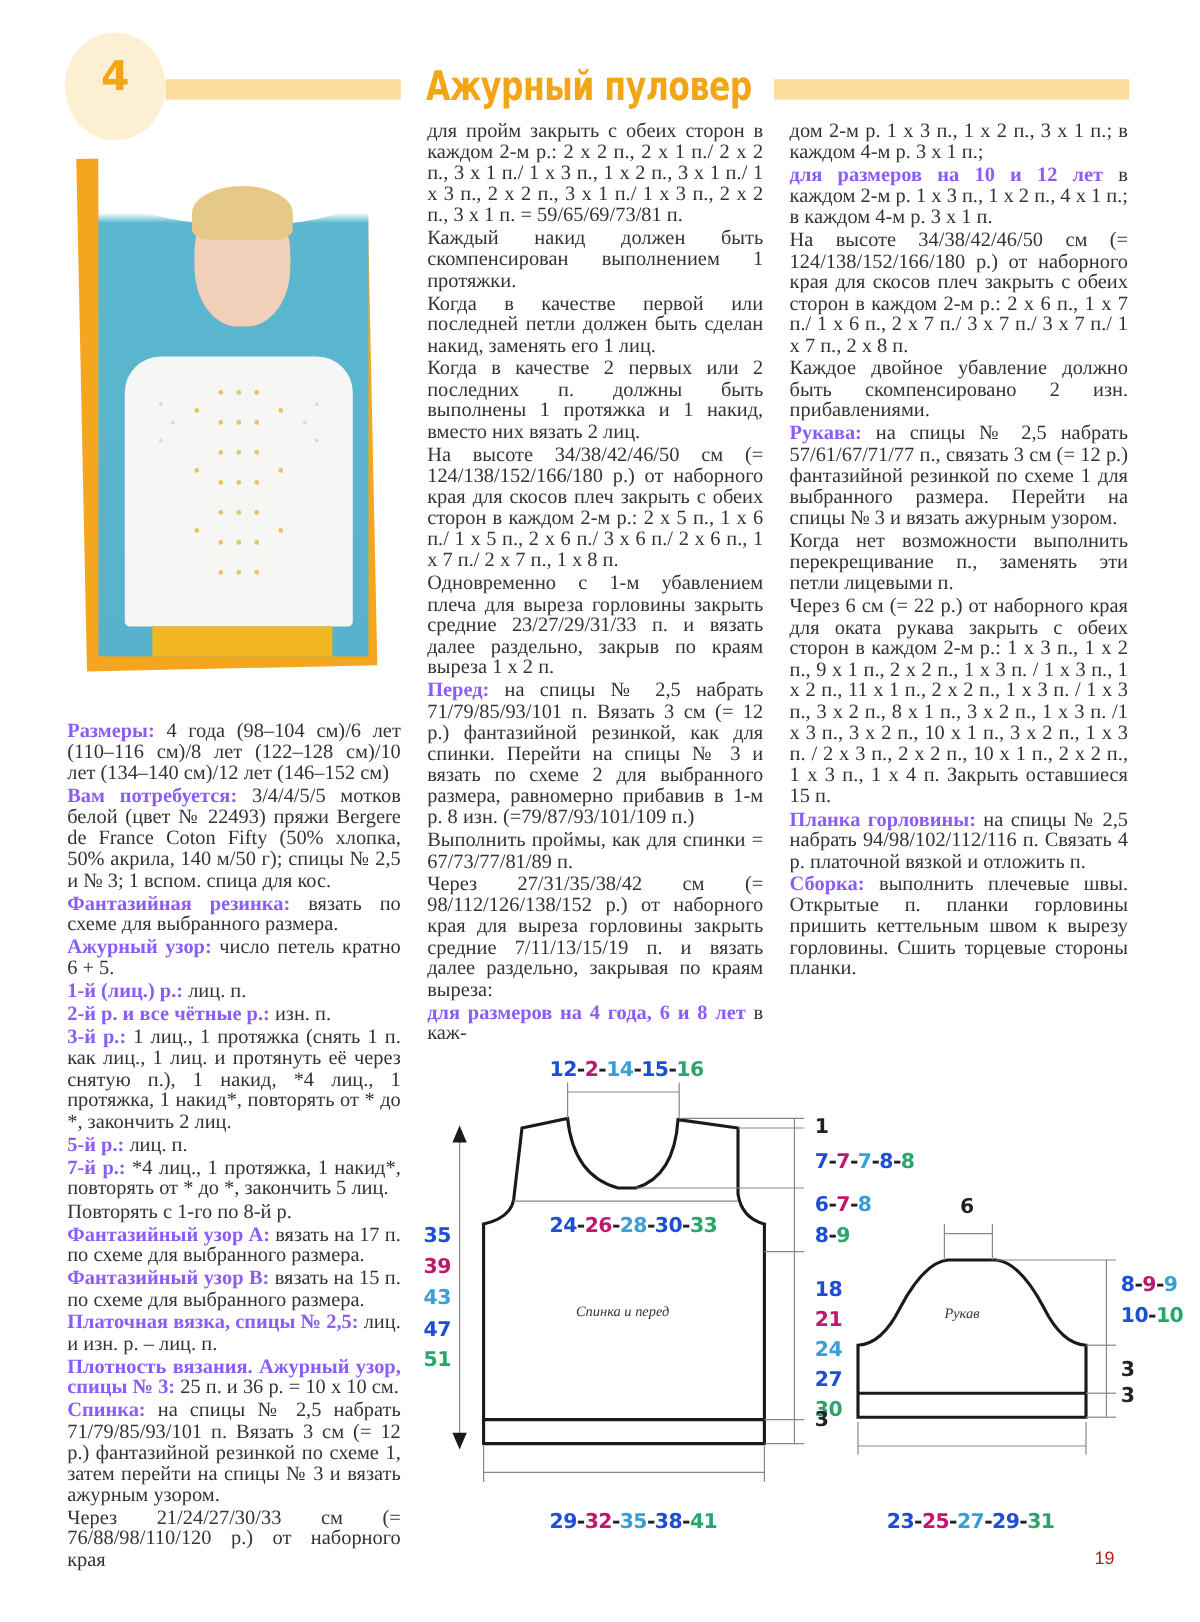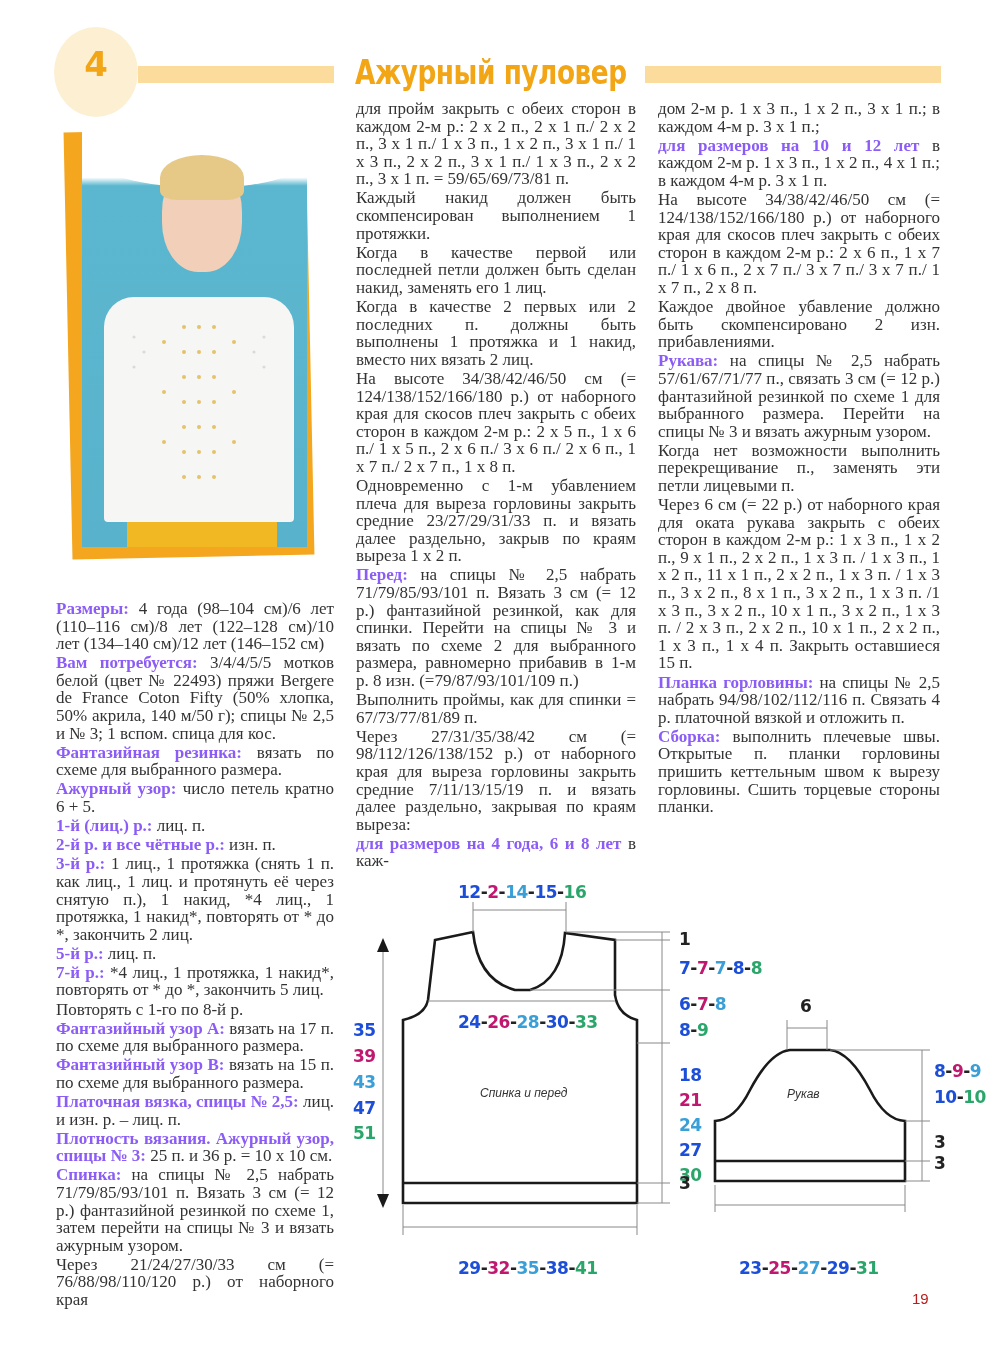--- a/index.html
+++ b/index.html
@@ -27,21 +27,21 @@
   .col { position:absolute; font-size:17px; line-height:17.6px; color:#333; font-family:Liberation Serif, serif; text-align:justify; }
   .col p { margin:0 0 1.5px 0; }
   .col b { color:#8b5cf6; }
   .col-a { left:56px; top:600px; width:278px; }
   .col-b { left:356px; top:100px; width:280px; }
   .col-c { left:658px; top:100px; width:282px; }
 
   
   .svgwrap { position:absolute; left:340px; top:870px; width:660px; height:482px; }
   .lbl { position:absolute; font-weight:bold; font-size:17px; font-family:"DejaVu Sans", sans-serif; white-space:nowrap; letter-spacing:-0.5px; }
-  .pname { position:absolute; font-style:italic; font-size:12px; color:#333; font-family:Liberation Sans, sans-serif; }
+  .pname { position:absolute; font-style:italic; font-size:12px; color:#333; font-family:Liberation Serif, serif; }
   .c0 { color:#1d4ed8; } .c1 { color:#c0176f; } .c2 { color:#3a9fd6; } .c3 { color:#1d4ed8; } .c4 { color:#2aa66b; } .ck { color:#222; }
   .dash { color:#222; }
   .pageno { position:absolute; left:912px; top:1290px; font-size:15px; color:#b91c1c; }
 </style>
 </head>
 <body>
 
 <div class="abs num-circle"></div>
 <div class="abs num">4</div>
 <div class="abs bar-left"></div>

